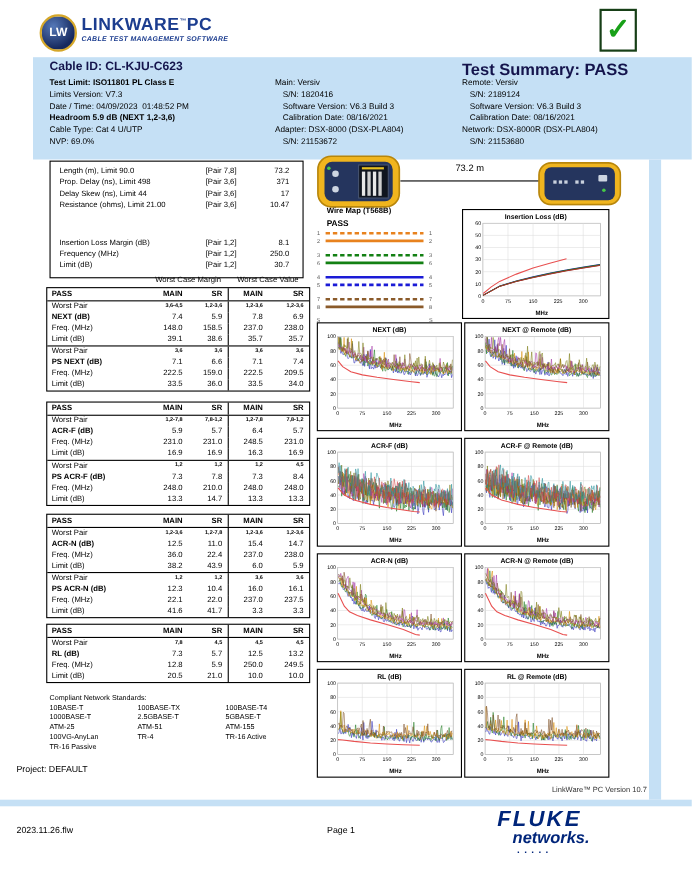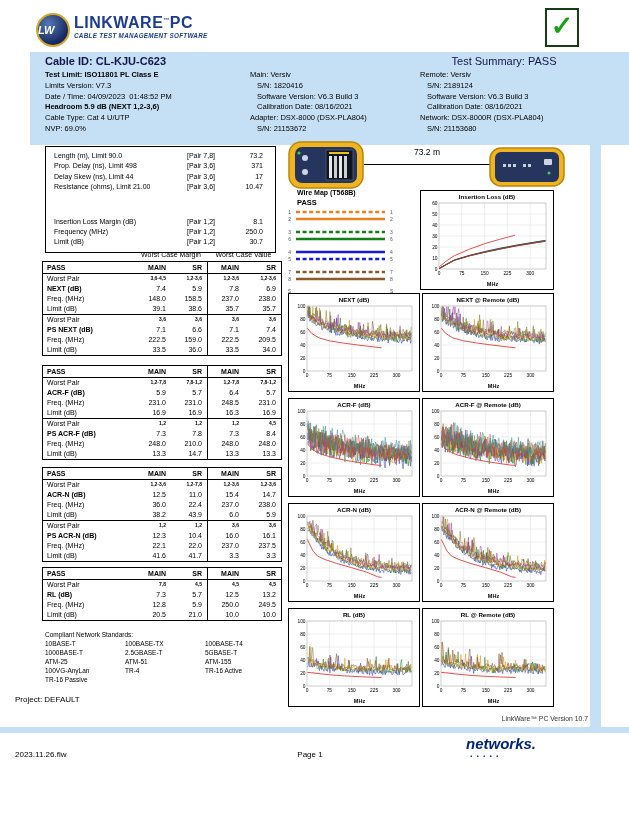--- a/index.html
+++ b/index.html
@@ -4,36 +4,36 @@
 <style>
   html,body{margin:0;padding:0;background:#fff}
   .page{position:relative;width:629px;height:813px;background:#fff;overflow:hidden;
         font-family:"Liberation Sans",sans-serif;color:#000}
   .abs{position:absolute}
   .b{font-weight:bold}
 
   
   .logo-badge{position:absolute;left:36px;top:13px;width:30px;height:30px;border-radius:50%;
     background:radial-gradient(circle at 35% 30%,#5578b8,#16295e 70%);border:2px solid #d5a72a;
-    color:#fff;font-style:italic;font-weight:bold;font-size:11px;text-align:left;line-height:30px}
+    color:#fff;font-weight:bold;font-size:11px;text-align:center;line-height:30px}
   .logo-title{position:absolute;left:74px;top:14px;color:#1c3d8f;font-weight:bold;font-size:16px;letter-spacing:.5px}
   .logo-title .tm{font-size:6px;vertical-align:super}
   .logo-sub{position:absolute;left:74px;top:32px;color:#1c3d8f;font-weight:bold;font-style:italic;font-size:6.3px;letter-spacing:.3px}
   .passbox{position:absolute;left:545px;top:8px;width:30px;height:35px;border:2.5px solid #173f17;
     background:#fff;text-align:center}
   .passbox span{color:#18a018;font-size:27px;font-weight:bold;line-height:33px}
 
   
   .band{position:absolute;left:30px;top:52px;width:599px;height:93px;background:#c5e0f5}
   .vstrip{position:absolute;left:590px;top:145px;width:11px;height:582px;background:#c5e0f5}
   .hbar{position:absolute;left:0;top:727px;width:629px;height:6px;background:#c5e0f5}
 
   
   #cable-id{position:absolute;left:45px;top:55px;font-size:11px;font-weight:bold;color:#14144c}
-  #test-summary{position:absolute;left:420px;top:55px;width:168px;text-align:center;font-size:11px;font-weight:normal;color:#14144c}
+  #test-summary{position:absolute;left:420px;top:55px;width:168px;text-align:left;font-size:15px;font-weight:bold;color:#14144c}
   .infocol{position:absolute}
   #info-left{left:45px;top:70px}
   #info-main{left:250px;top:70px}
   #info-remote{left:420px;top:70px}
   .info-line{font-size:7.5px;line-height:10.8px;white-space:pre}
   .ind{padding-left:7px}
 
   
   #measure-box{position:absolute;left:45px;top:146px;width:229px;height:105px;border:1.6px solid #000;background:#fff}
   .mgroup{padding-top:4px}
@@ -489,20 +489,21 @@
       <line x1="12" y1="73" x2="101" y2="73" stroke="#8a5a2a" stroke-width="2.4"></line>
       <text x="7" y="87" text-anchor="end" font-size="5" fill="#555">S</text>
       <text x="106" y="87" font-size="5" fill="#555">S</text>
     </svg>
 
   <div id="lw-version">LinkWare™ PC Version 10.7</div>
   <div id="project">Project: DEFAULT</div>
   <div id="filename">2023.11.26.flw</div>
   <div id="pagenum">Page 1</div>
   <div class="fluke">
+    <div class="f1">FLUKE</div>
     <div class="f2">networks.</div>
     <div class="dots">.....</div>
   </div>
 
 <div class="chartbox" style="left: 420px; top: 190px; width: 132px; height: 98px;"><svg width="132" height="98">
         <rect x="18" y="12" width="107" height="66" fill="#fff" stroke="#aaa" stroke-width="0.6"></rect>
         <text x="18" y="84" text-anchor="middle" font-size="4.8">0</text>
         <line x1="40.79829545454545" y1="12" x2="40.79829545454545" y2="78" stroke="#ddd" stroke-width="0.5"></line>
         <text x="40.79829545454545" y="84" text-anchor="middle" font-size="4.8">75</text>
         <line x1="63.596590909090914" y1="12" x2="63.596590909090914" y2="78" stroke="#ddd" stroke-width="0.5"></line>

